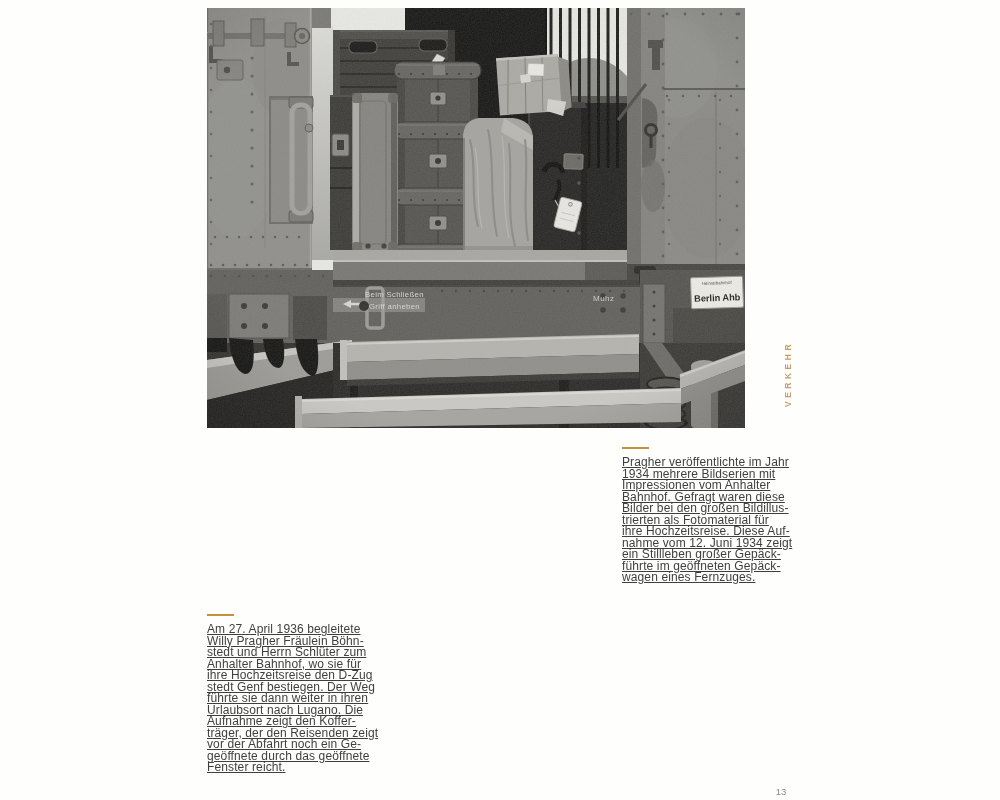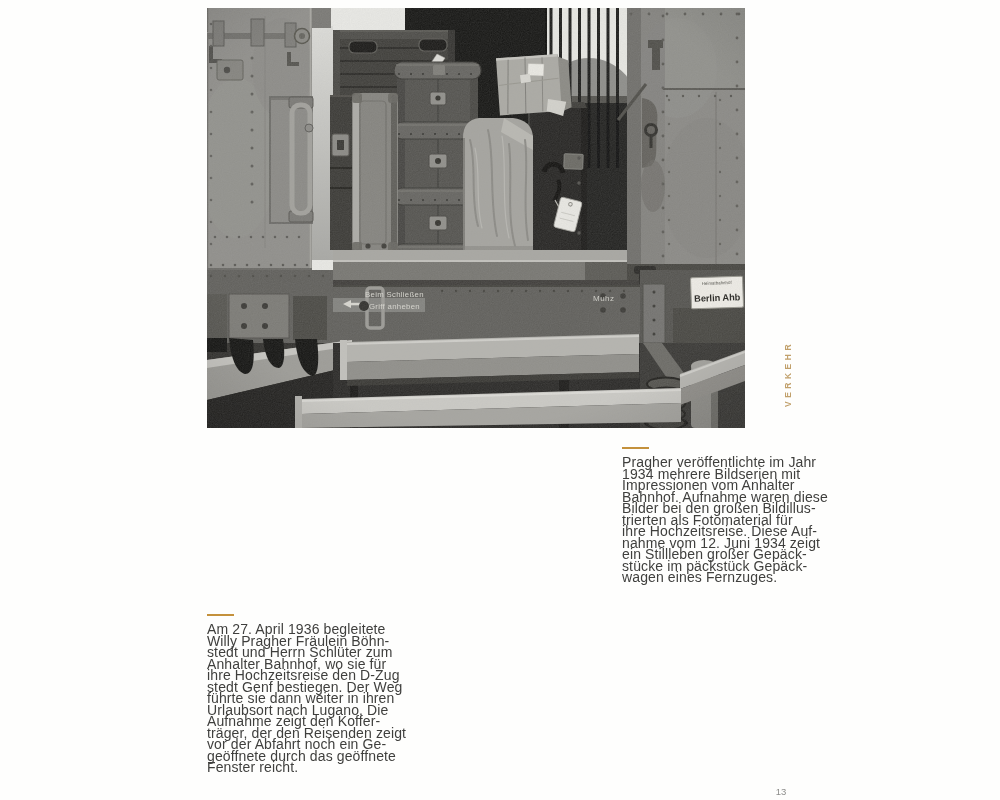--- a/index.html
+++ b/index.html
@@ -1,19 +1,19 @@
 <!DOCTYPE html>
 <html><head>
 <meta charset="utf-8">
 <style>
   html,body{margin:0;padding:0;background:#ffffff;}
   .page{position:relative;width:1000px;height:800px;background:#fefefd;font-family:"Liberation Sans",sans-serif;overflow:hidden;}
   figure{margin:0;}
   .photo{position:absolute;left:207px;top:8px;width:538px;height:420px;}
-  .caption{position:absolute;font-size:14px;line-height:11.5px;color:#3f3f3d;letter-spacing:0.12px;}
+  .caption{position:absolute;font-size:12px;line-height:11.5px;color:#3f3f3d;letter-spacing:0.12px;text-decoration:underline;}
   .caption-right{left:622px;top:447px;width:130px;}
   .caption-left{left:207px;top:614px;width:130px;}
   .rule{width:27px;height:2px;background:#c4913c;margin-bottom:8px;}
   .cap-line{white-space:nowrap;}
   .section-label{position:absolute;left:753px;top:369px;width:70px;text-align:center;
     transform:rotate(-90deg);font-size:8.5px;font-weight:700;letter-spacing:3.5px;color:#c1a06b;}
   .page-number{position:absolute;left:770px;top:786px;width:22px;text-align:center;font-size:9.5px;color:#8d8d8b;}
   svg text{font-family:"Liberation Sans",sans-serif;}
 </style>
 </head>
@@ -380,27 +380,27 @@
   </figure>
 
   <div class="section-label">VERKEHR</div>
 
   <div class="caption caption-right">
     <div class="rule"></div>
     <div class="caption-lines">
         <div class="cap-line">Pragher veröffentlichte im Jahr</div>
         <div class="cap-line">1934 mehrere Bildserien mit</div>
         <div class="cap-line">Impressionen vom Anhalter</div>
-        <div class="cap-line">Bahnhof. Aufnahme waren diese</div>
+        <div class="cap-line">Bahnhof. Gefragt waren diese</div>
         <div class="cap-line">Bilder bei den großen Bildillus-</div>
         <div class="cap-line">trierten als Fotomaterial für</div>
         <div class="cap-line">ihre Hochzeitsreise. Diese Auf-</div>
         <div class="cap-line">nahme vom 12. Juni 1934 zeigt</div>
         <div class="cap-line">ein Stillleben großer Gepäck-</div>
-        <div class="cap-line">stücke im päckstück Gepäck-</div>
+        <div class="cap-line">führte im geöffneten Gepäck-</div>
         <div class="cap-line">wagen eines Fernzuges.</div>
       </div>
   </div>
 
   <div class="caption caption-left">
     <div class="rule"></div>
     <div class="caption-lines">
         <div class="cap-line">Am 27. April 1936 begleitete</div>
         <div class="cap-line">Willy Pragher Fräulein Böhn-</div>
         <div class="cap-line">stedt und Herrn Schlüter zum</div>

